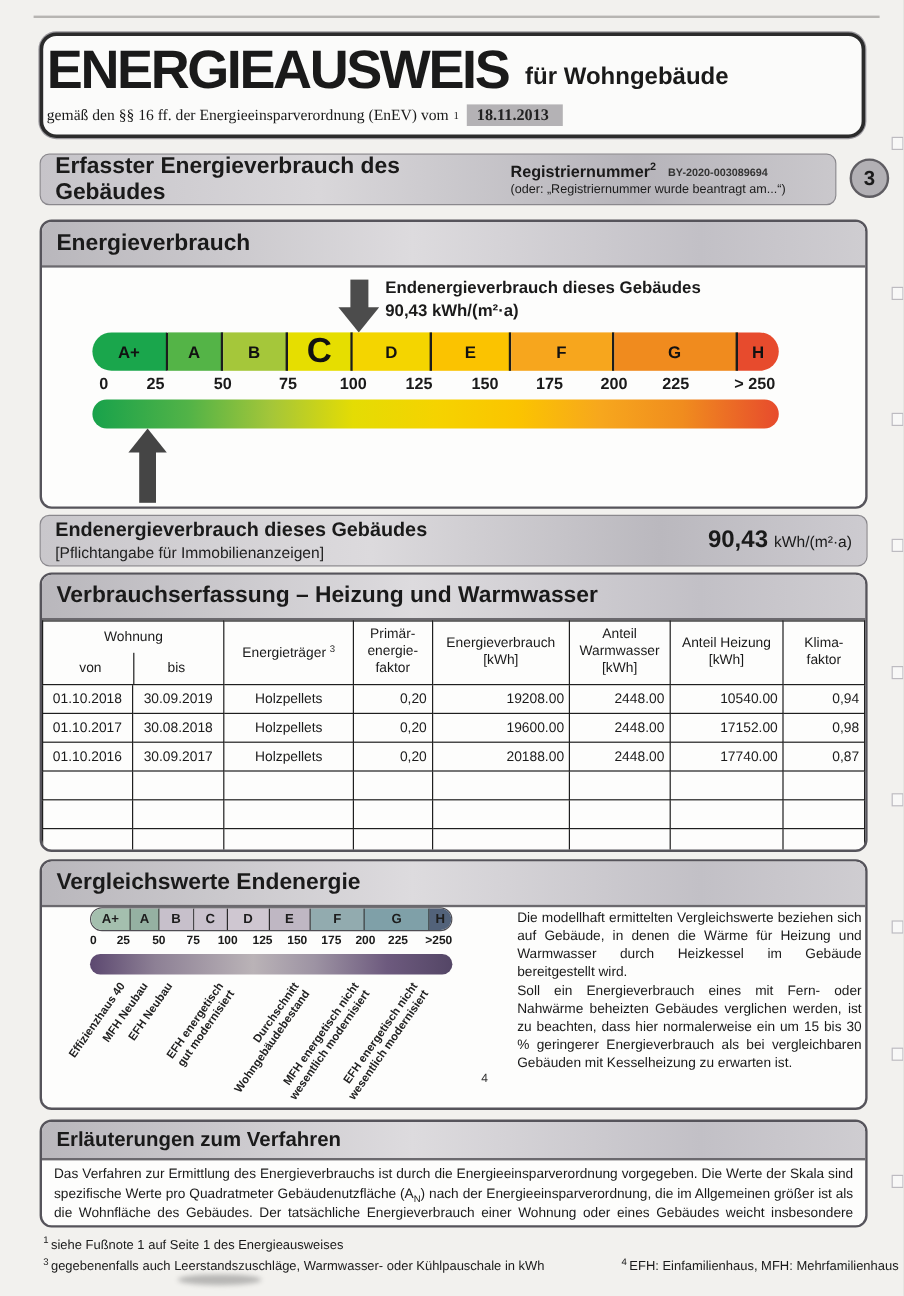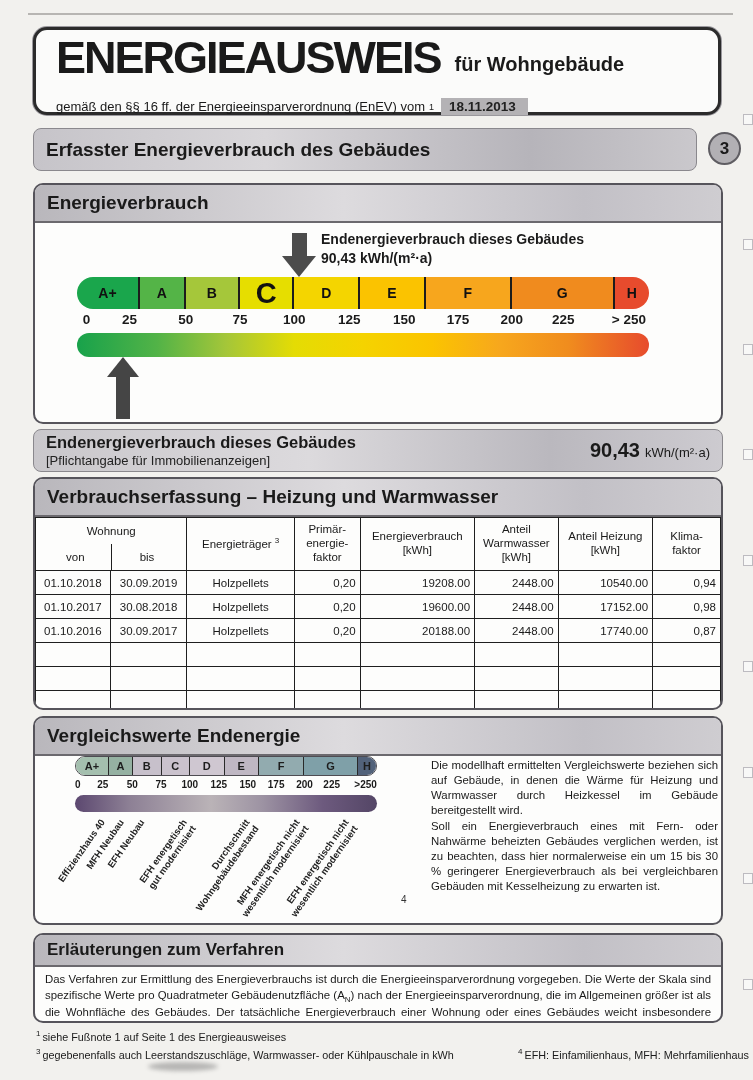--- a/index.html
+++ b/index.html
@@ -4,25 +4,25 @@
 <style>
   html,body { margin:0; padding:0; background:#dddcd8; }
   .page { position:relative; width:753px; height:1080px; background:#f2f1ee;
           font-family:"Liberation Sans", sans-serif; color:#1a1a1a; overflow:hidden; }
 
   .top-line { position:absolute; left:28px; top:13px; width:705px; height:2px; background:#b7b5b2; }
 
   
   .title-box { position:absolute; left:33px; top:27px; width:688px; height:88px; background:#fbfbfa;
                border:3px solid #2b2b2b; border-radius:14px; box-shadow:0 0 0 1px #9a989d;
-               padding:3px 20px; box-sizing:border-box; }
+               padding:3px 3px; box-sizing:border-box; }
   .title-row { display:flex; align-items:flex-end; gap:14px; margin-top:1px; }
   .main-title { font-size:45px; font-weight:bold; letter-spacing:-2px; line-height:1.05; }
   .title-suffix { font-size:20px; font-weight:bold; padding-bottom:5px; }
-  .law-row { margin-top:17px; font-size:13px; display:flex; align-items:center; }
+  .law-row { margin-top:6px; font-size:13px; display:flex; align-items:center;font-family:Liberation Serif, serif; }
   .law-row sup { font-size:9px; margin:0 3px 0 4px; }
   .date-box { background:#b4b2b5; padding:1px 12px 1px 8px; font-size:13.5px; font-weight:bold; margin-left:4px; color:#222; }
 
   
   .section-bar { position:absolute; left:33px; top:128px; width:664px; height:43px; border-radius:8px;
                  border:1px solid #8a888d; background:linear-gradient(90deg,#c6c4c9,#d9d7da 35%,#b6b4ba 75%,#cac8cc);
                  display:flex; align-items:center; justify-content:space-between; padding:0 12px; box-sizing:border-box; }
   .sb-title { font-size:19px; font-weight:bold; }
   .reg-block { width:262px; line-height:1.25; }
   .reg-line1 { font-size:13.5px; font-weight:bold; white-space:nowrap; }
@@ -144,20 +144,26 @@
     </div>
     <div class="law-row">
       <span>gemäß den §§ 16 ff. der Energieeinsparverordnung (EnEV) vom</span>
       <sup>1</sup>
       <span class="date-box">18.11.2013</span>
     </div>
   </div>
 
   <div class="section-bar">
     <div class="sb-title">Erfasster Energieverbrauch des Gebäudes</div>
+    <div class="reg-block">
+      <div class="reg-line1">
+        <span>Registriernummer</span><sup>2</sup><span class="reg-value">BY-2020-003089694</span>
+      </div>
+      <div class="reg-line2">(oder: „Registriernummer wurde beantragt am...“)</div>
+    </div>
   </div>
   <div class="page-badge">
     <span>3</span>
   </div>
 
   <div class="panel ev-panel">
     <div class="panel-header">
       <span>Energieverbrauch</span>
     </div>
     <div class="ev-body">

